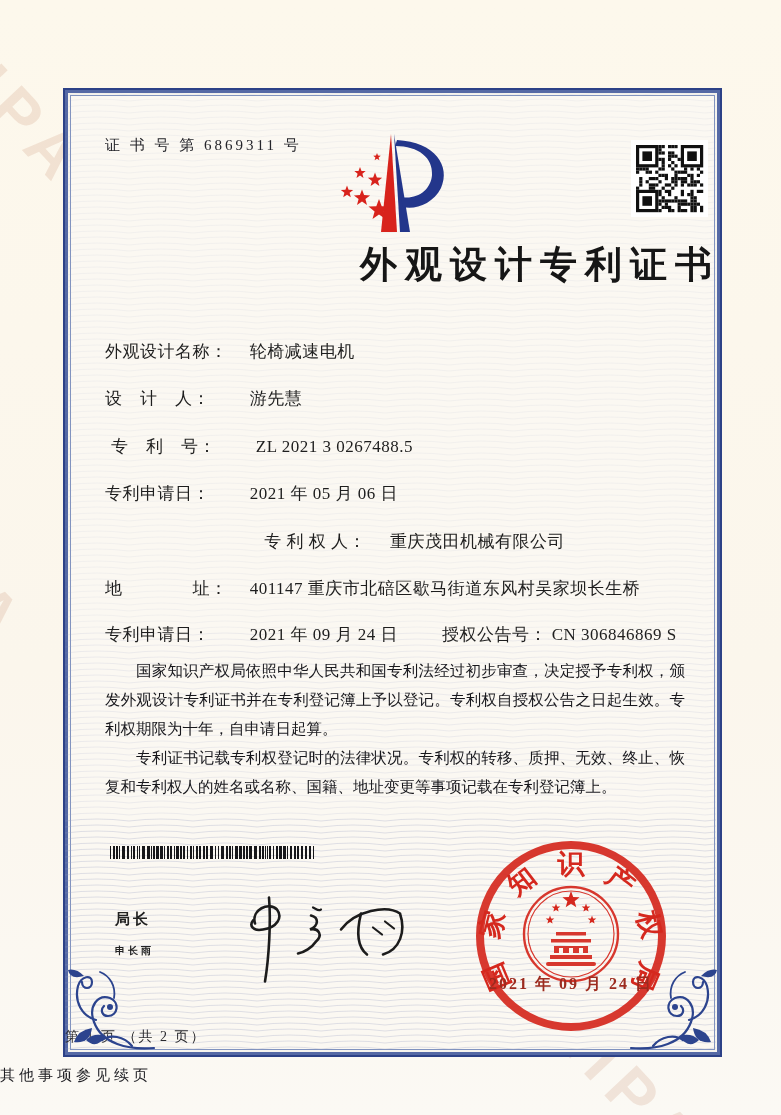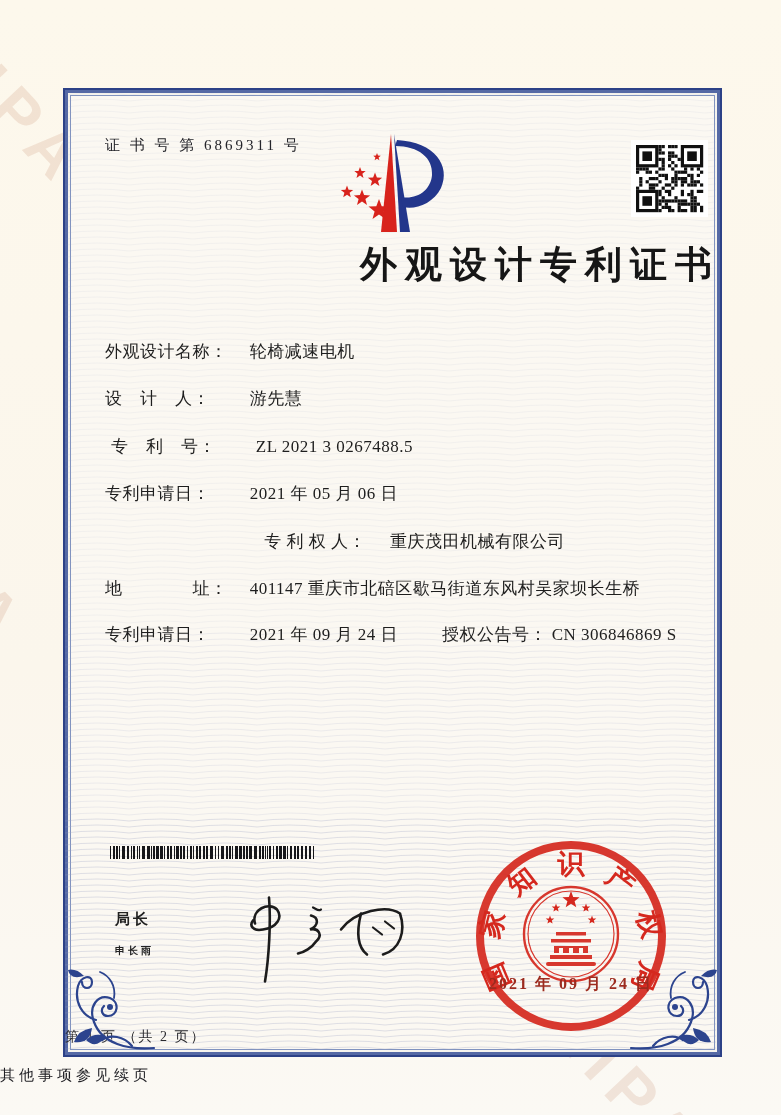--- a/index.html
+++ b/index.html
@@ -446,20 +446,24 @@
         </div>
         <div class="field" style="top:533px;">
           <span class="flabel">专利申请日：</span>
           <span>2021 年 09 月 24 日</span>
           <span class="f2label">
             <span>授权公告号：</span>
             <span>CN 306846869 S</span>
           </span>
         </div>
 
+        <div class="body-text">
+          <p>国家知识产权局依照中华人民共和国专利法经过初步审查，决定授予专利权，颁发外观设计专利证书并在专利登记簿上予以登记。专利权自授权公告之日起生效。专利权期限为十年，自申请日起算。</p>
+          <p>专利证书记载专利权登记时的法律状况。专利权的转移、质押、无效、终止、恢复和专利权人的姓名或名称、国籍、地址变更等事项记载在专利登记簿上。</p>
+        </div>
 
         <svg class="barcode" id="barcode" width="210" height="13">
             <rect x="0" y="0" width="1" height="13" fill="#17171a"></rect>
             <rect x="3" y="0" width="2" height="13" fill="#17171a"></rect>
             <rect x="6" y="0" width="2" height="13" fill="#17171a"></rect>
             <rect x="9" y="0" width="1" height="13" fill="#17171a"></rect>
             <rect x="12" y="0" width="3" height="13" fill="#17171a"></rect>
             <rect x="17" y="0" width="2" height="13" fill="#17171a"></rect>
             <rect x="21" y="0" width="1" height="13" fill="#17171a"></rect>
             <rect x="23" y="0" width="2" height="13" fill="#17171a"></rect>

